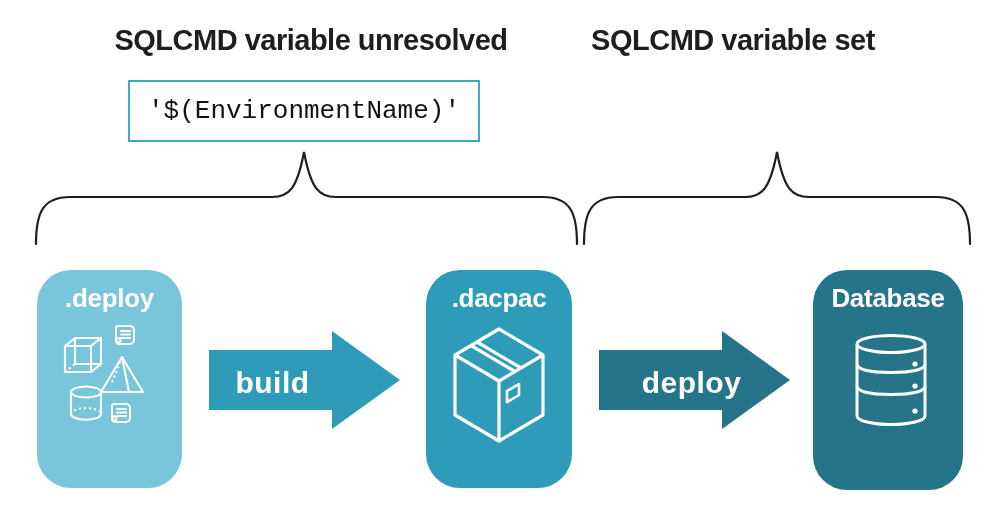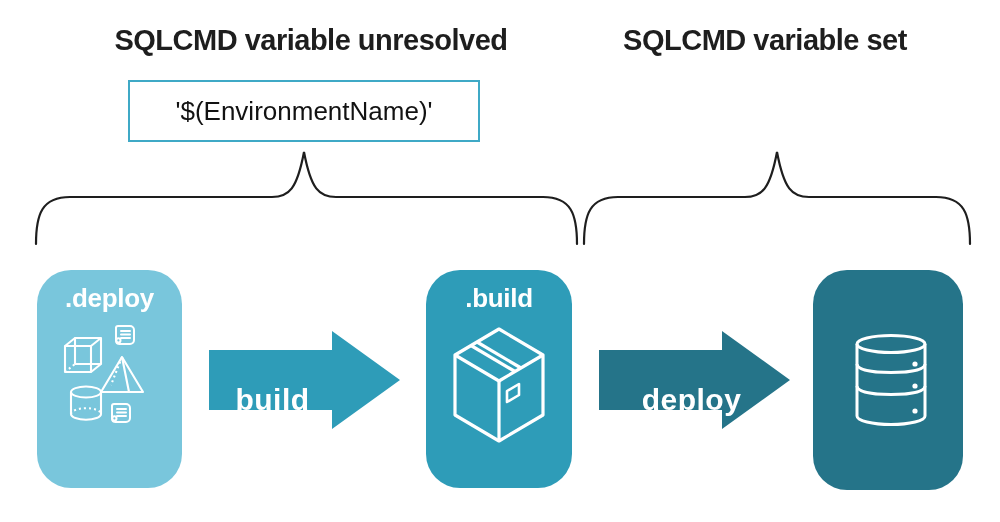--- a/index.html
+++ b/index.html
@@ -14,38 +14,38 @@
   .canvas{
     position:relative;width:1000px;height:522px;background:var(--bg);
     font-family:"Liberation Sans", sans-serif;overflow:hidden;margin:0 auto;
   }
   .heading{
     position:absolute;top:24px;transform:translateX(-50%);
     font-size:29px;font-weight:700;letter-spacing:-0.5px;color:var(--ink);
     white-space:nowrap;
   }
   .heading.left{left:311px;}
-  .heading.right{left:765px;}
+  .heading.right{left:733px;}
   .codebox{
     position:absolute;top:80px;height:62px;box-sizing:border-box;
     border:2px solid var(--cyan-border);background:#fff;
     display:flex;align-items:center;justify-content:center;
   }
   .codebox.left{left:128px;width:352px;}
   .codebox.right{left:668px;width:202px;}
   .codebox span{
-    font-family:Liberation Sans, sans-serif;font-size:26px;color:#121212;
+    font-family:Liberation Mono, monospace;font-size:26px;color:#121212;
     white-space:pre;
   }
   .overlay{position:absolute;left:0;top:0;width:1000px;height:522px;pointer-events:none;}
   .brace{stroke:var(--ink);stroke-width:2.2;fill:none;stroke-linecap:round;}
   .arrow-build{fill:var(--teal);}
   .arrow-deploy{fill:var(--dark-teal);}
   .arrow-label{
-    position:absolute;top:370px;width:123px;height:60px;
+    position:absolute;top:353px;width:123px;height:60px;
     display:flex;align-items:center;justify-content:center;
     color:#fff;font-size:30px;font-weight:700;letter-spacing:0.5px;
   }
   .arrow-label.build{left:211px;}
   .arrow-label.deploy{left:599px;margin-left:31px;}
   .card{
     position:absolute;top:270px;border-radius:34px;color:#fff;
   }
   .card.sqlproj{left:37px;width:145px;height:218px;background:var(--light-blue);}
   .card.dacpac{left:426px;width:146px;height:218px;background:var(--teal);}
@@ -123,34 +123,35 @@
         <path d="M10,21 C7.8,21 6,19.7 6,17.5 V5"></path>
         <line x1="11" y1="8" x2="20" y2="8"></line>
         <line x1="11" y1="11.5" x2="20" y2="11.5"></line>
         <line x1="11" y1="15" x2="20" y2="15"></line>
         <circle cx="8.4" cy="17.4" r="2.1"></circle>
       </g>
     </svg>
   </div>
 
   <div class="card dacpac">
-    <div class="card-label">.build</div>
+    <div class="card-label">.dacpac</div>
     <svg class="icon-svg package" width="104" height="120" viewBox="0 0 104 120" xmlns="http://www.w3.org/2000/svg" aria-hidden="true">
       <g class="wicon" stroke-width="3.2" stroke-linejoin="round">
         <path d="M52,4 L96,30 L96,90 L52,116 L8,90 L8,30 Z"></path>
         <path d="M8,30 L52,56 L96,30"></path>
         <path d="M52,56 L52,116"></path>
         <path d="M30,17 L74,43"></path>
         <path d="M24,20.5 L68,46.5"></path>
         <path d="M60,66 L72,59 L72,70 L60,77 Z" stroke-width="2.6"></path>
       </g>
     </svg>
   </div>
 
   <div class="card database">
+    <div class="card-label">Database</div>
     <svg class="icon-svg db" width="76" height="92" viewBox="0 0 76 92" xmlns="http://www.w3.org/2000/svg" aria-hidden="true">
       <g class="wicon" stroke-width="3">
         <ellipse cx="38" cy="10" rx="34" ry="8.5"></ellipse>
         <path d="M4,10 V82 C4,86.7 19.2,90.5 38,90.5 C56.8,90.5 72,86.7 72,82 V10"></path>
         <path d="M4,30 C4,36 19,38.5 38,38.5 C57,38.5 72,36 72,30"></path>
         <path d="M4,52 C4,58 19,60.5 38,60.5 C57,60.5 72,58 72,52"></path>
       </g>
       <g fill="#fff" stroke="none">
         <circle cx="62" cy="30" r="2.6"></circle>
         <circle cx="62" cy="52" r="2.6"></circle>

